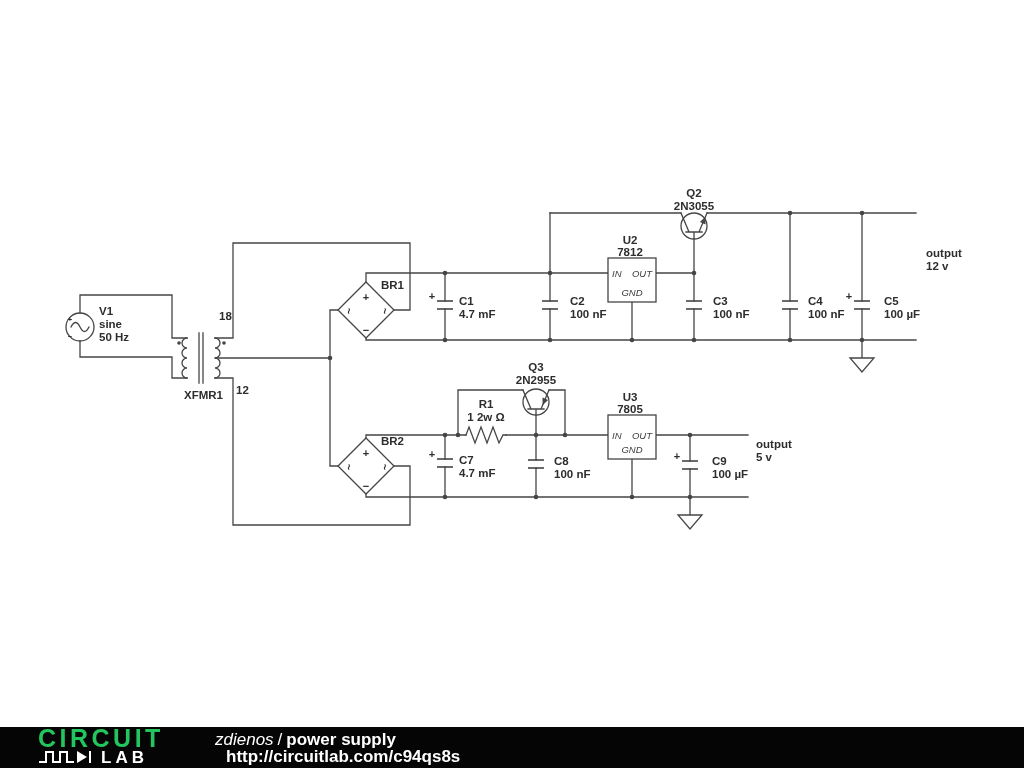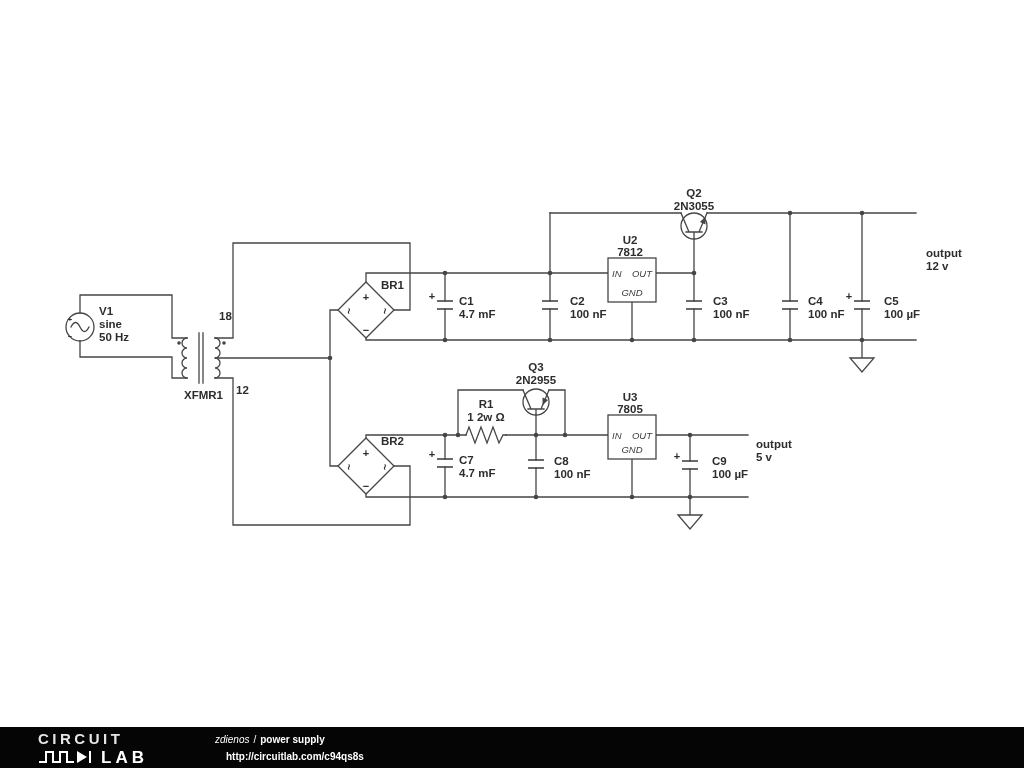--- a/index.html
+++ b/index.html
@@ -14,24 +14,24 @@
   .dot{fill:#454545;stroke:none;}
   .arrow{fill:#454545;stroke:none;}
   .lbl{font-family:"Liberation Sans",sans-serif;font-size:11.5px;font-weight:600;fill:#2d2d2d;}
   .mark{font-family:"Liberation Sans",sans-serif;font-size:11px;font-weight:600;fill:#2d2d2d;}
   .tiny{font-family:"Liberation Sans",sans-serif;font-size:7.5px;font-weight:600;fill:#2d2d2d;}
   .pin{font-family:"Liberation Sans",sans-serif;font-style:italic;font-size:9.5px;fill:#3c3c3c;}
 
   
   .footer{position:absolute;left:0;bottom:0;width:1024px;height:41px;background:#050505;color:#fff;}
   .logo{position:absolute;left:38px;top:2px;width:160px;}
-  .logo-top{font-size:15px;font-weight:700;letter-spacing:3.5px;line-height:19px;color:#e5e5e5;}
+  .logo-top{font-size:25px;font-weight:700;letter-spacing:3.5px;line-height:19px;color:#22c55e;}
   .logo-row2{display:flex;align-items:flex-end;height:18px;}
   .logo-bottom{font-size:17px;font-weight:700;letter-spacing:4px;color:#fff;margin-left:5px;line-height:17px;}
-  .credit{position:absolute;left:215px;top:4px;font-size:10px;line-height:17px;color:#fff;}
+  .credit{position:absolute;left:215px;top:4px;font-size:17px;line-height:17px;color:#fff;}
   .credit .author{font-style:italic;font-weight:400;}
   .credit .sep{margin:0 4px;font-weight:400;}
   .credit .title{font-weight:700;}
   .credit .url{font-weight:700;display:block;color:#fff;text-decoration:none;padding-left:11px;}
 </style>
 </head>
 <body>
 
 <div class="page">
 

